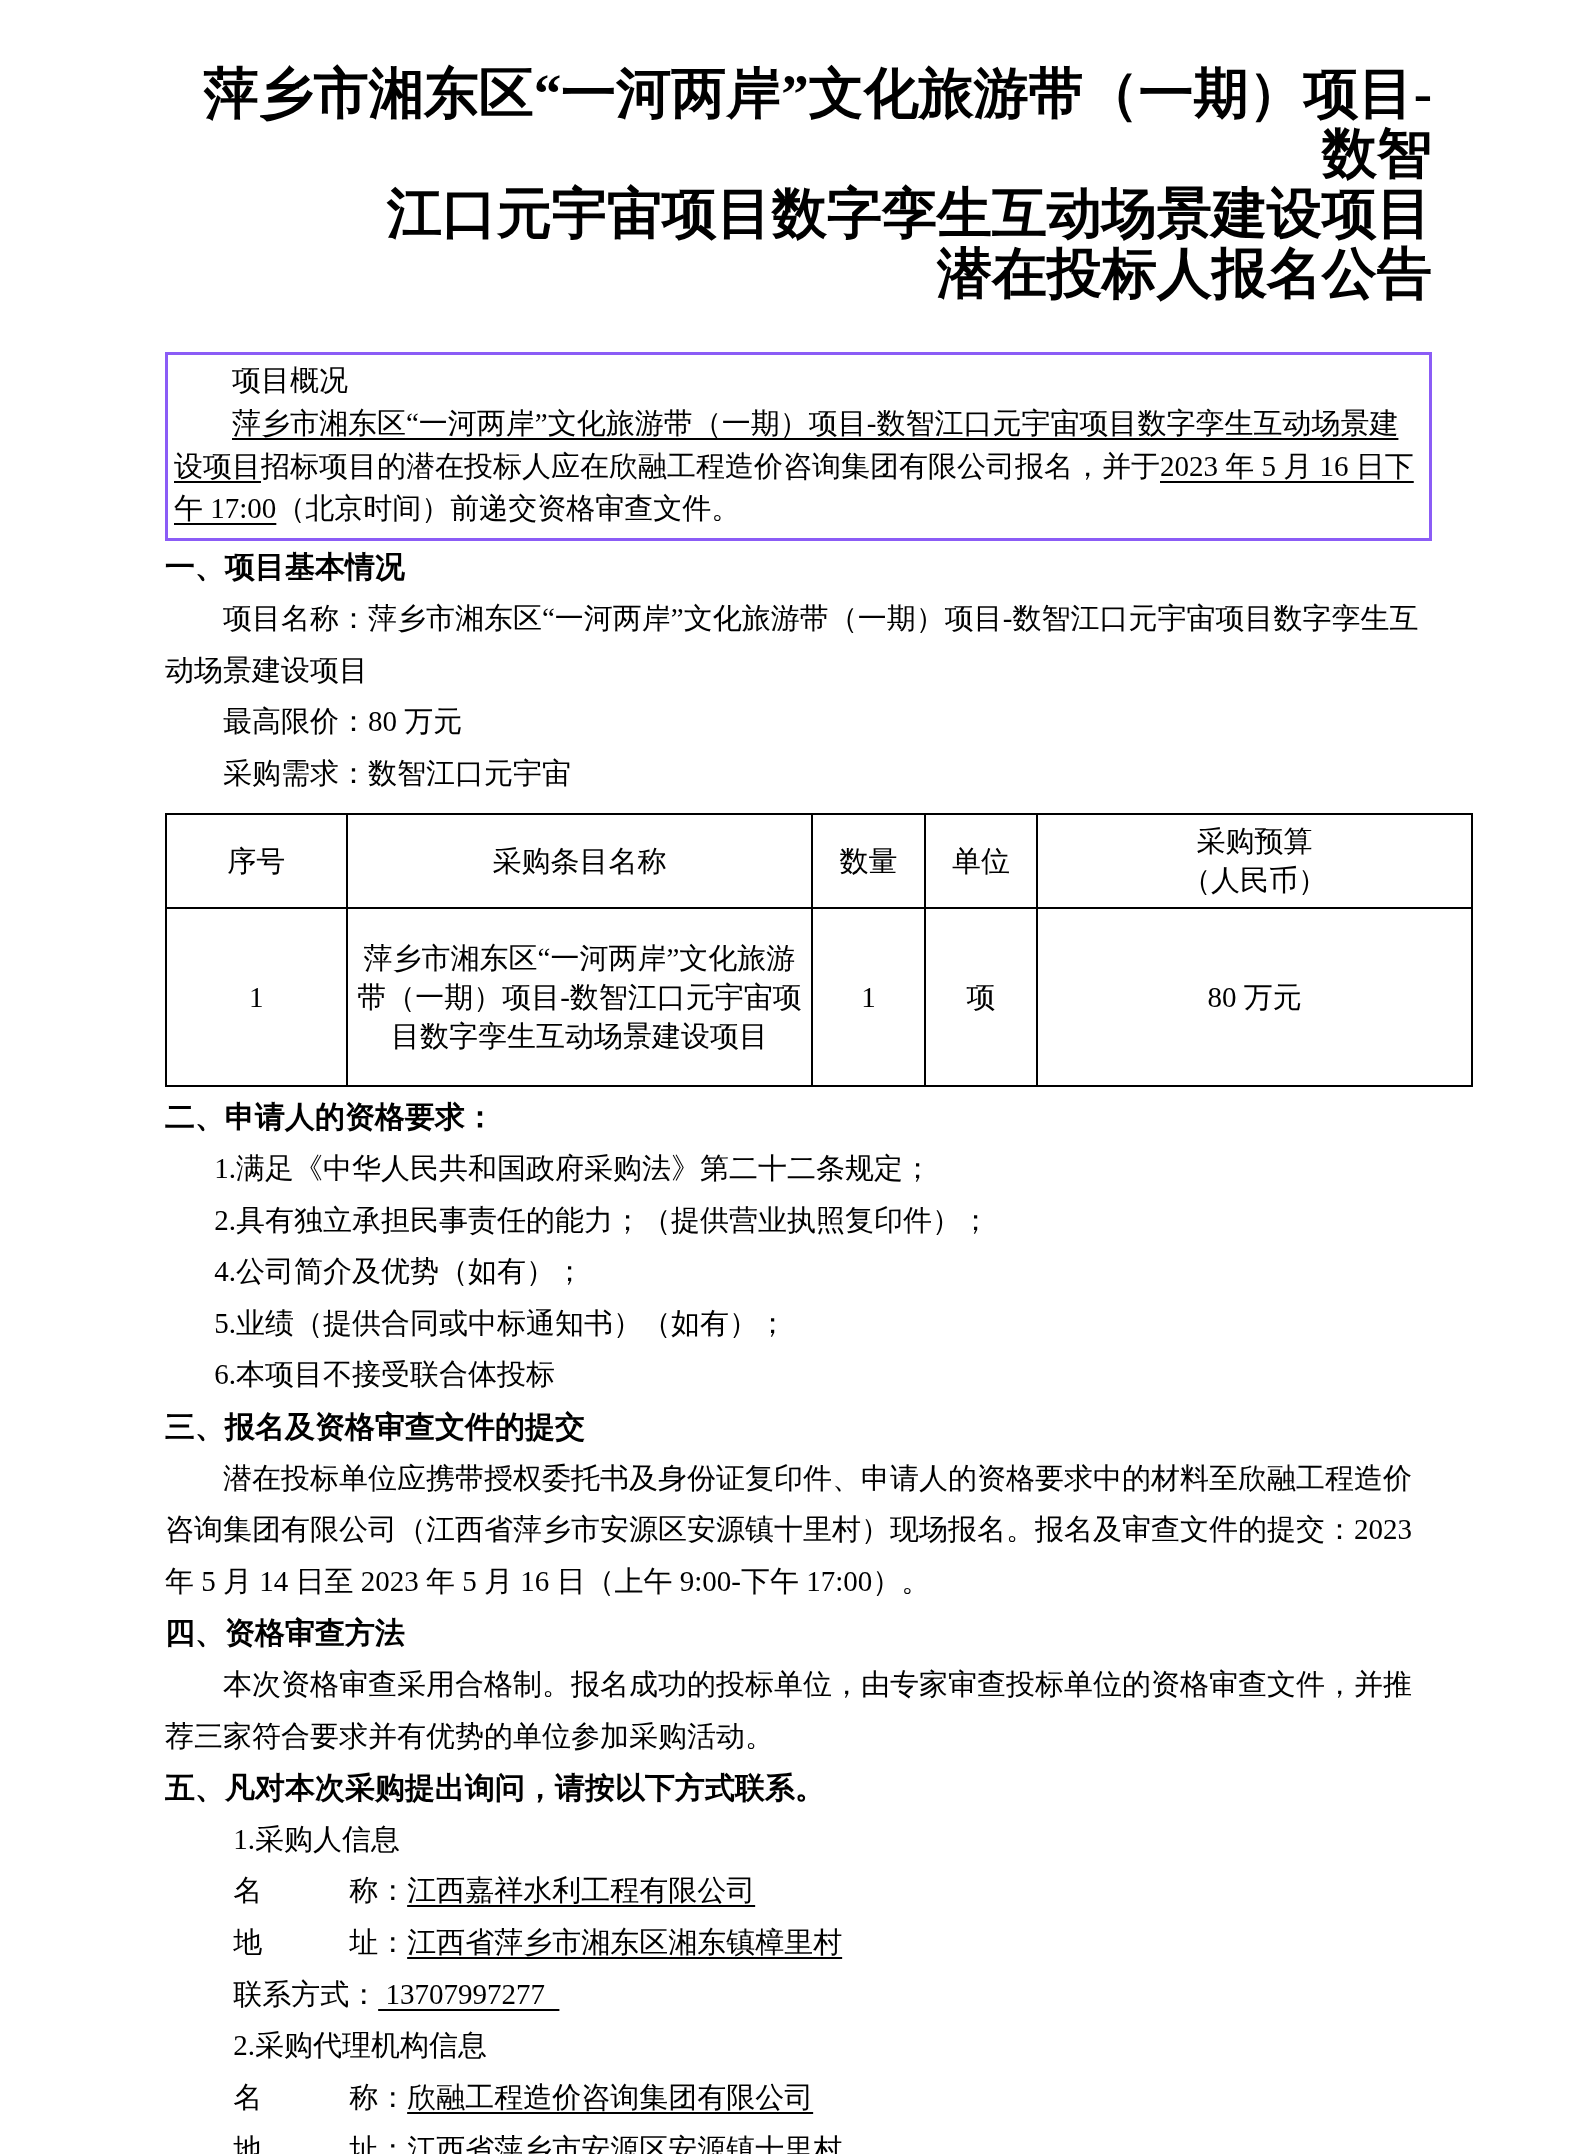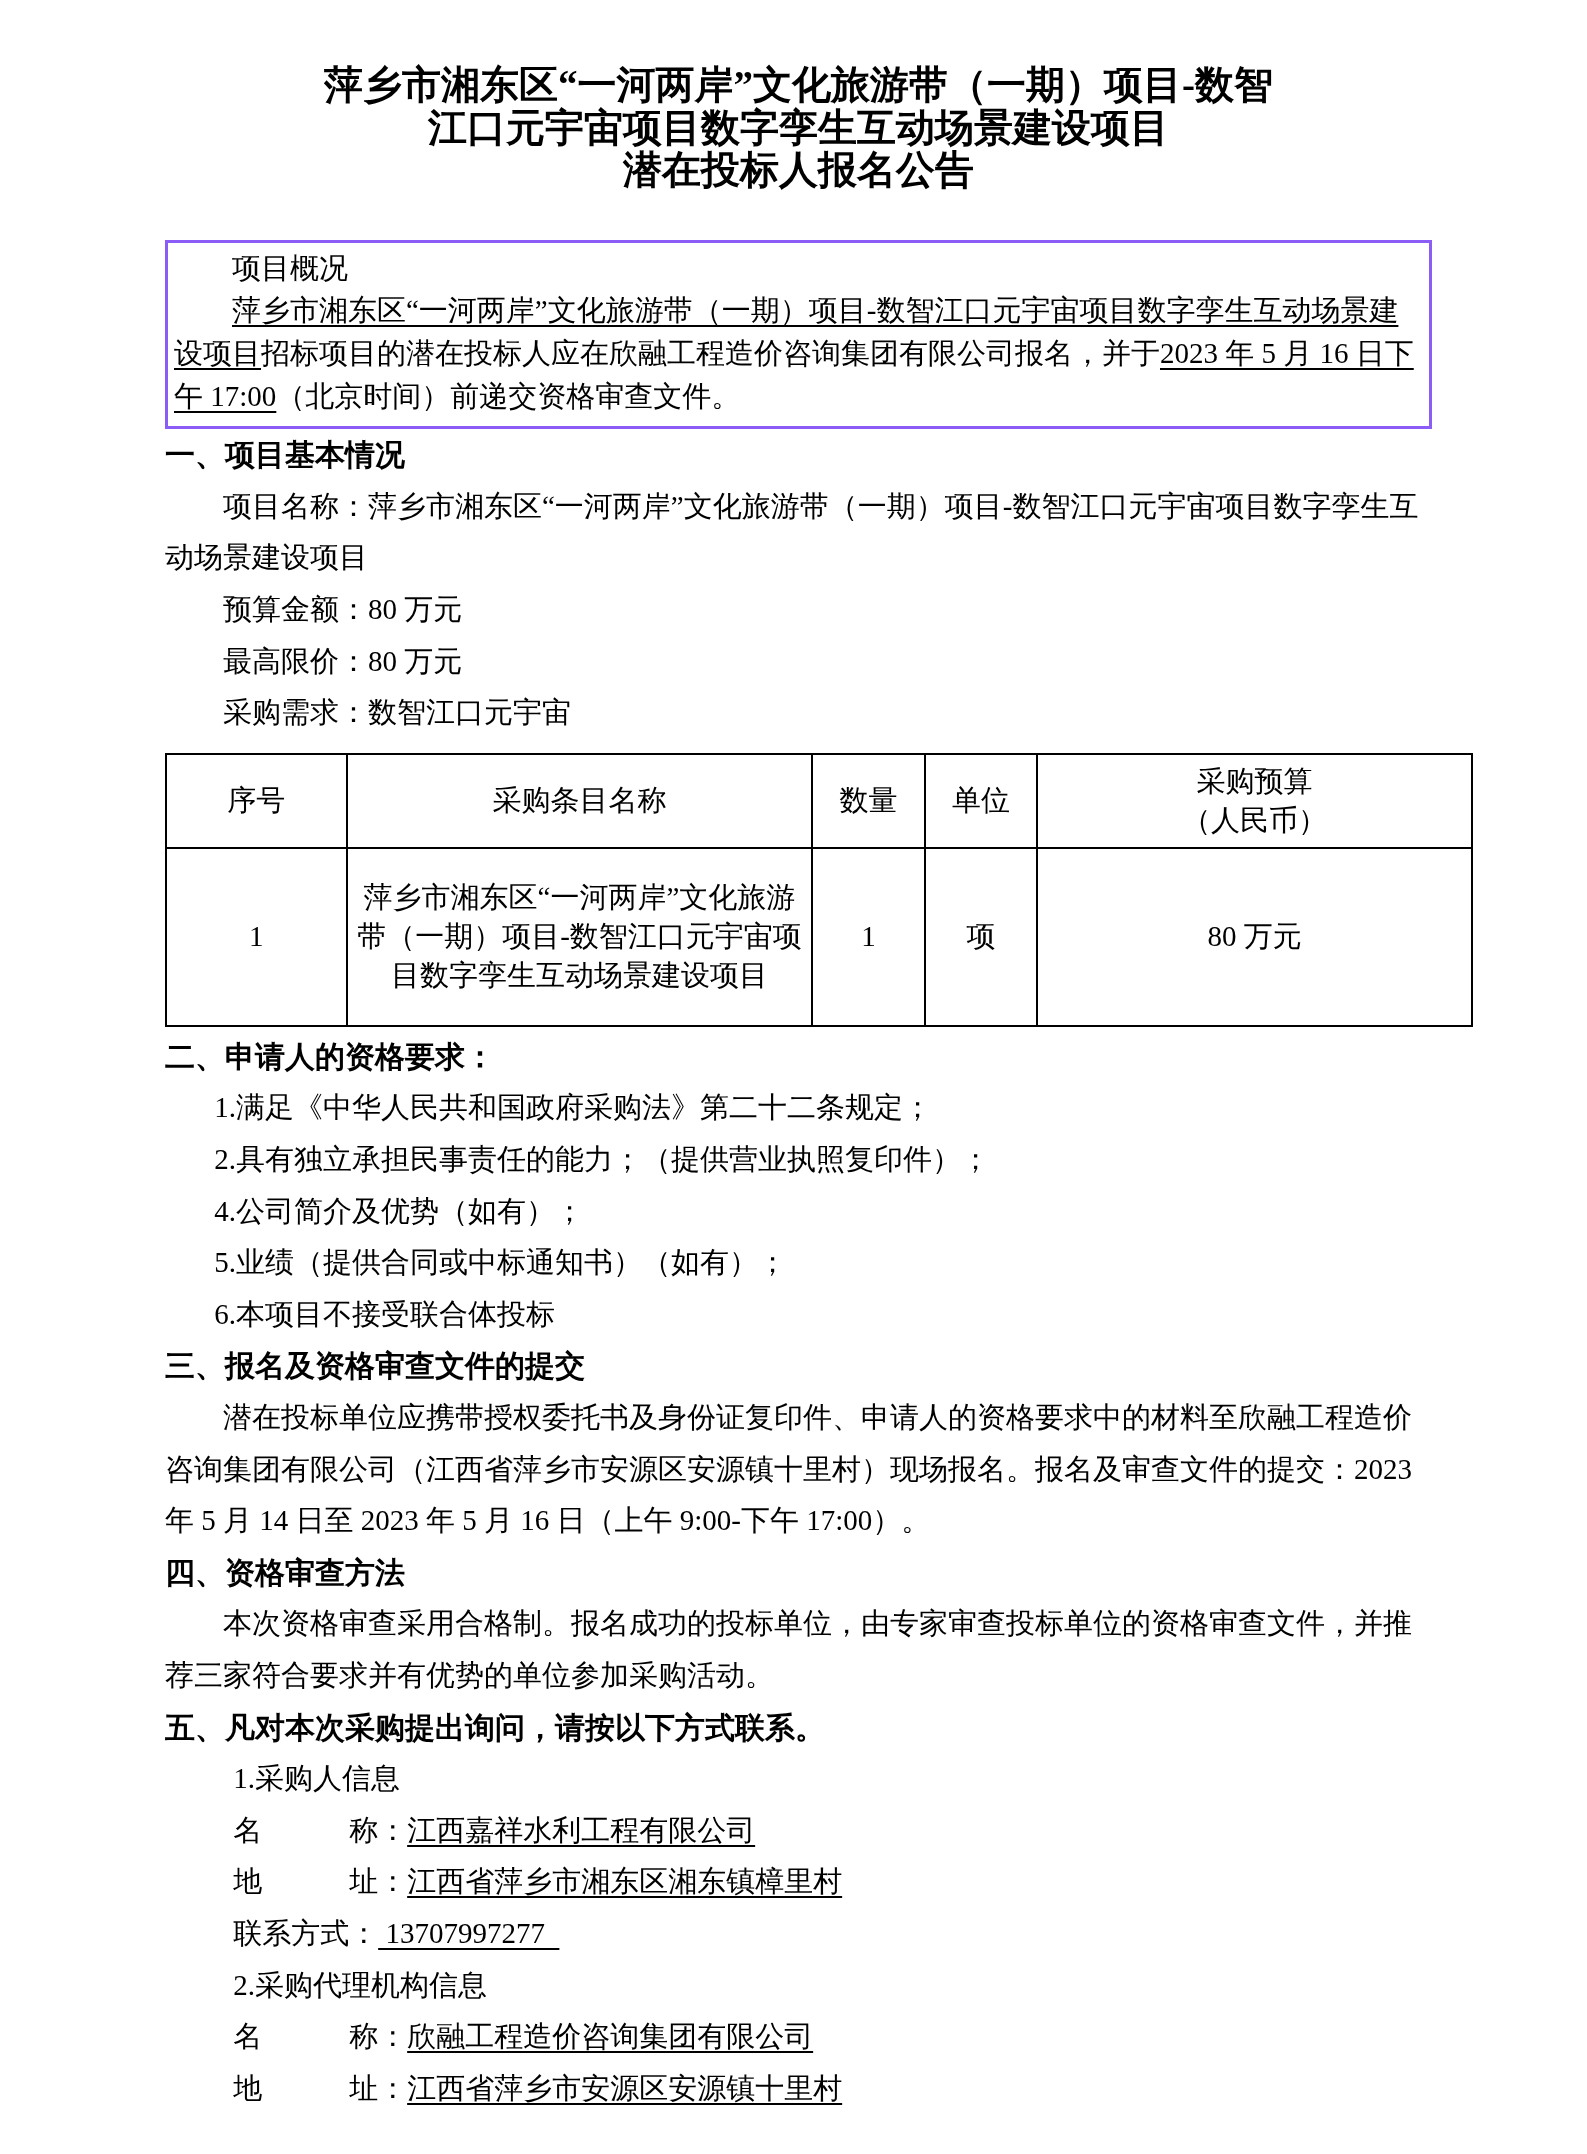--- a/index.html
+++ b/index.html
@@ -12,23 +12,23 @@
   }
   .page {
     box-sizing: border-box;
     width: 1587px; height: 2154px;
     padding: 64px 155px 0 165px;
   }
   p { margin: 0; padding: 0; line-height: 1.78; }
 
   
   .doc-title {
-    text-align: center;
+    text-align: right;
     font-weight: bold;
-    font-size: 39px;
+    font-size: 55px;
     line-height: 1.09;
   }
 
   
   .overview-box {
     border: 3px solid #8b5cf6;
     margin-top: 48px;
     padding: 4px 10px 8px 6px;
   }
   .overview-box p { line-height: 1.48; }
@@ -84,21 +84,20 @@
     <div>潜在投标人报名公告</div>
   </div>
 
   <div class="overview-box">
     <p class="indent2">项目概况</p>
     <p class="indent2"><u>萍乡市湘东区“一河两岸”文化旅游带（一期）项目-数智江口元宇宙项目数字孪生互动场景建设项目</u><span>招标项目的潜在投标人应在欣融工程造价咨询集团有限公司报名，并于</span><u>2023 年 5 月 16 日下午 17:00</u><span>（北京时间）前递交资格审查文件。</span></p>
   </div>
 
   <p class="hd">一、项目基本情况</p>
   <p class="indent2">项目名称：萍乡市湘东区“一河两岸”文化旅游带（一期）项目-数智江口元宇宙项目数字孪生互动场景建设项目</p>
-  <p class="indent2">预算金额：80 万元</p>
   <p class="indent2">最高限价：80 万元</p>
   <p class="indent2">采购需求：数智江口元宇宙</p>
 
   <table class="ptable">
     <tbody>
         <tr class="thead">
       <td class="c-no">序号</td>
       <td class="c-name">采购条目名称</td>
       <td class="c-qty">数量</td>
       <td class="c-unit">单位</td>

